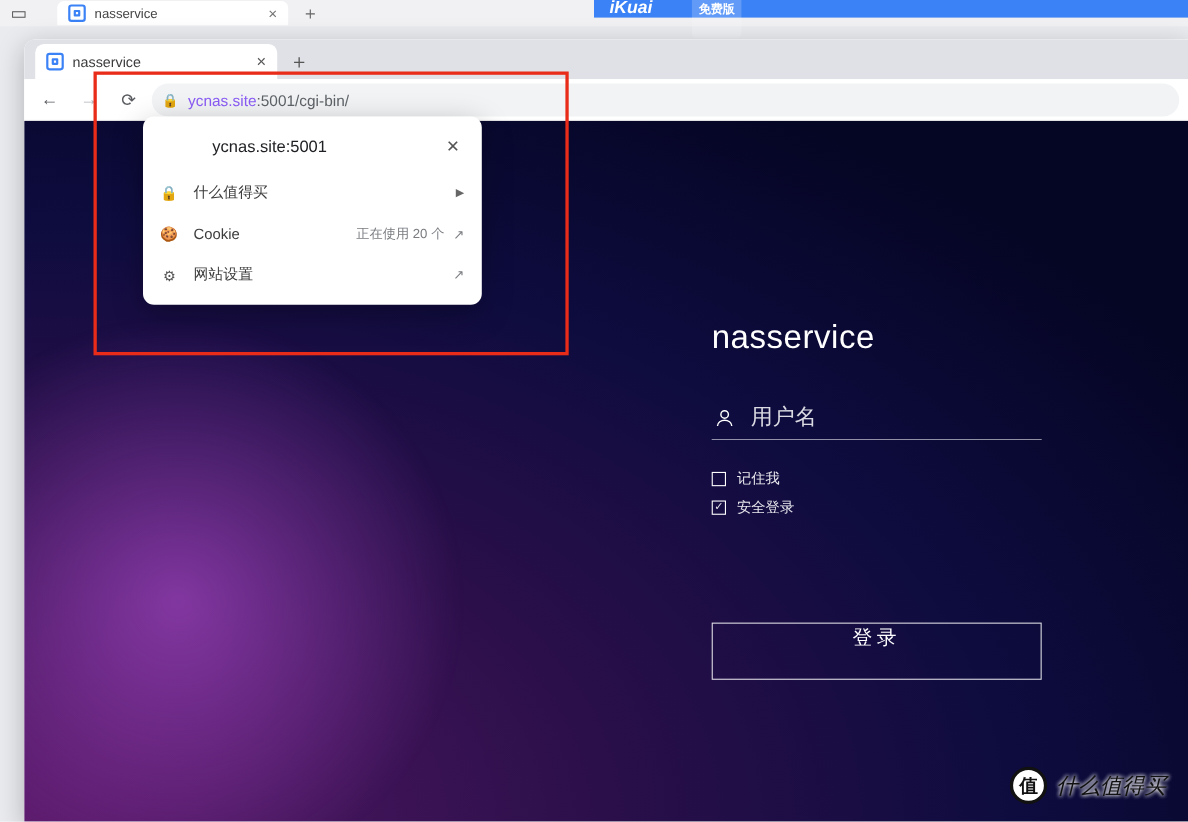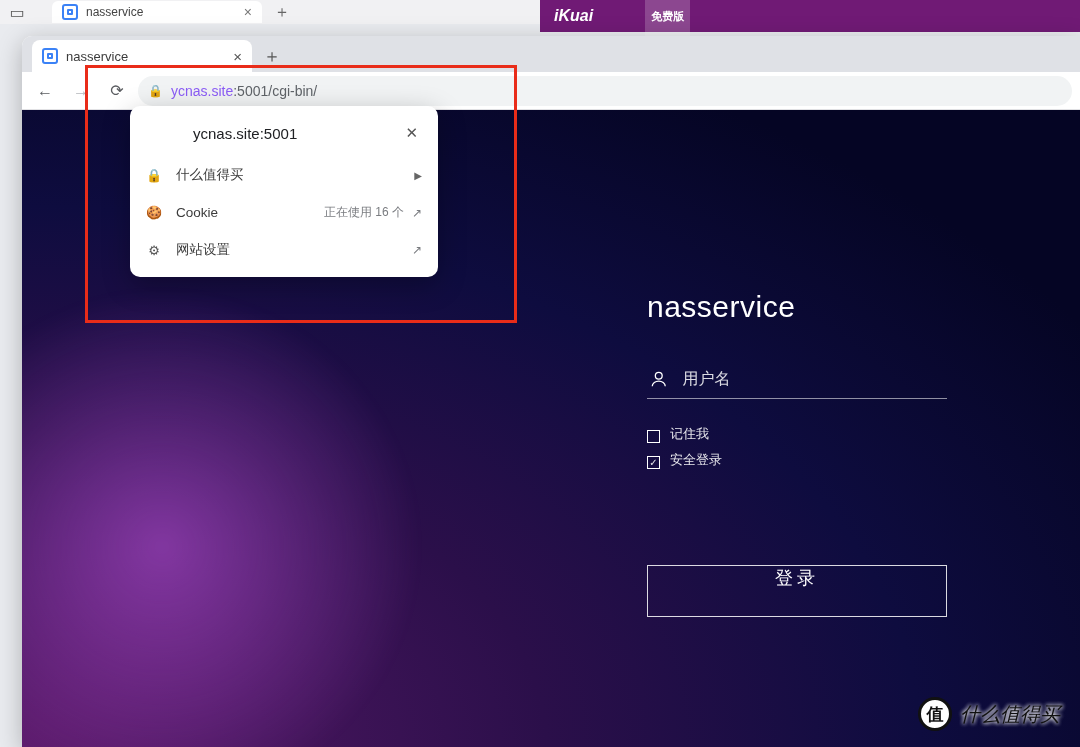--- a/index.html
+++ b/index.html
@@ -4,21 +4,21 @@
 <style>
   * { box-sizing: border-box; margin: 0; padding: 0; font-family: -apple-system, "Segoe UI", Arial, sans-serif; }
   body { width: 1080px; height: 747px; overflow: hidden; background: #e9ebef; position: relative; }
 
   
   .bg-window { position: absolute; top: 0; left: 0; right: 0; height: 24px; background: #f1f1f3; display: flex; align-items: center; }
   .bg-ctrl { width: 34px; height: 24px; display: flex; align-items: center; justify-content: center; color: #555; }
   .bg-tab { margin-left: 18px; background: #fff; height: 22px; border-radius: 6px 6px 0 0; display: flex; align-items: center; padding: 0 10px; gap: 8px; font-size: 12px; color: #444; width: 210px; }
   .bg-tab-close { margin-left: auto; color: #777; font-size: 14px; }
   .bg-plus { margin-left: 12px; color: #666; font-size: 16px; }
-  .bg-blue { position: absolute; top: 0; left: 540px; right: 0; height: 32px; background: #701a75; color: #fff; font-weight: 700; font-style: italic; font-size: 16px; padding: 4px 14px; display: flex; align-items: center; gap: 28px; }
+  .bg-blue { position: absolute; top: 0; left: 540px; right: 0; height: 16px; background: #3b82f6; color: #fff; font-weight: 700; font-style: italic; font-size: 16px; padding: 4px 14px; display: flex; align-items: center; gap: 12px; }
   .bg-blue .badge { font-size: 11px; background: rgba(255,255,255,.2); padding: 18px 6px; border-radius: 3px; font-weight: 700; font-style: normal; margin-left: 24px; }
 
   
   .chrome {
     position: absolute; top: 36px; left: 22px; right: 0; bottom: 0;
     background: #fff; border-radius: 10px 0 0 0; box-shadow: 0 6px 24px rgba(0,0,0,.25);
     overflow: hidden;
   }
   .tab-strip { height: 36px; background: #dfe1e6; display: flex; align-items: flex-end; padding-left: 10px; }
   .tab { background: #fff; height: 32px; border-radius: 8px 8px 0 0; display: flex; align-items: center; padding: 0 10px; gap: 8px; font-size: 13px; color: #3b3b3b; width: 220px; }
@@ -34,25 +34,25 @@
 
   .page-area { position: absolute; top: 74px; left: 0; right: 0; bottom: 0;
     background: radial-gradient(ellipse at 0% 100%, #5a1a6a 0%, #2b0f4a 35%, #0e0c3f 60%, #050524 85%);
   }
   .glow { position:absolute; left:-120px; bottom:-60px; width:520px; height:520px; border-radius:50%; background: radial-gradient(circle, rgba(220,100,255,.45), rgba(90,20,130,0) 70%); filter: blur(6px); }
 
   
   .login { position: absolute; top: 180px; left: 625px; width: 300px; color: #fff; }
   .login h1 { font-size: 30px; font-weight: 400; letter-spacing: .5px; margin-bottom: 36px; }
   .field { display: flex; align-items: center; gap: 14px; border-bottom: 1px solid rgba(255,255,255,.55); padding: 8px 2px; margin-bottom: 26px; }
-  .field input { background: transparent; border: none; outline: none; color: #fff; font-size: 16px; width: 100%; }
+  .field input { background: transparent; border: none; outline: none; color: #fff; font-size: 20px; width: 100%; }
   .field input::placeholder { color: rgba(255,255,255,.85); }
   .field svg { width: 22px; height: 22px; stroke: #fff; fill: none; stroke-width: 1.6; }
   .checks { font-size: 13px; color: rgba(255,255,255,.9); }
-  .check-row { display: flex; align-items: flex-end; gap: 10px; margin: 8px 0; }
+  .check-row { display: flex; align-items: center; gap: 10px; margin: 8px 0; }
   .check-row .box { width: 13px; height: 13px; border: 1.5px solid #fff; display: flex; align-items: center; justify-content: center; font-size: 10px; }
   .login-btn { margin-top: 96px; height: 52px; border: 1.5px solid rgba(255,255,255,.85); display: flex; justify-content: center; font-size: 18px; letter-spacing: 4px; cursor: pointer; }
 
   
   .popover {
     position: absolute; top: 106px; left: 130px; width: 308px; background: #fff;
     border-radius: 10px; box-shadow: 0 8px 28px rgba(0,0,0,.28); padding-bottom: 8px; z-index: 50;
   }
   .pop-head { display: flex; align-items: center; padding: 14px 16px 10px; margin-left: 47px; }
   .pop-head .host { font-size: 15px; color: #202124; }
@@ -156,21 +156,21 @@
     <span class="ricon">🔒</span>
     <span>什么值得买</span>
     <span class="trail">
         <span class="chev">▶</span>
       </span>
   </div>
   <div class="pop-row">
     <span class="ricon">🍪</span>
     <span>Cookie</span>
     <span class="trail">
-      <span>正在使用 16 个</span>
+      <span>正在使用 20 个</span>
       <span class="ext">↗</span>
     </span>
   </div>
   <div class="pop-row">
     <span class="ricon">⚙</span>
     <span>网站设置</span>
     <span class="trail">
         <span class="ext">↗</span>
       </span>
   </div>

